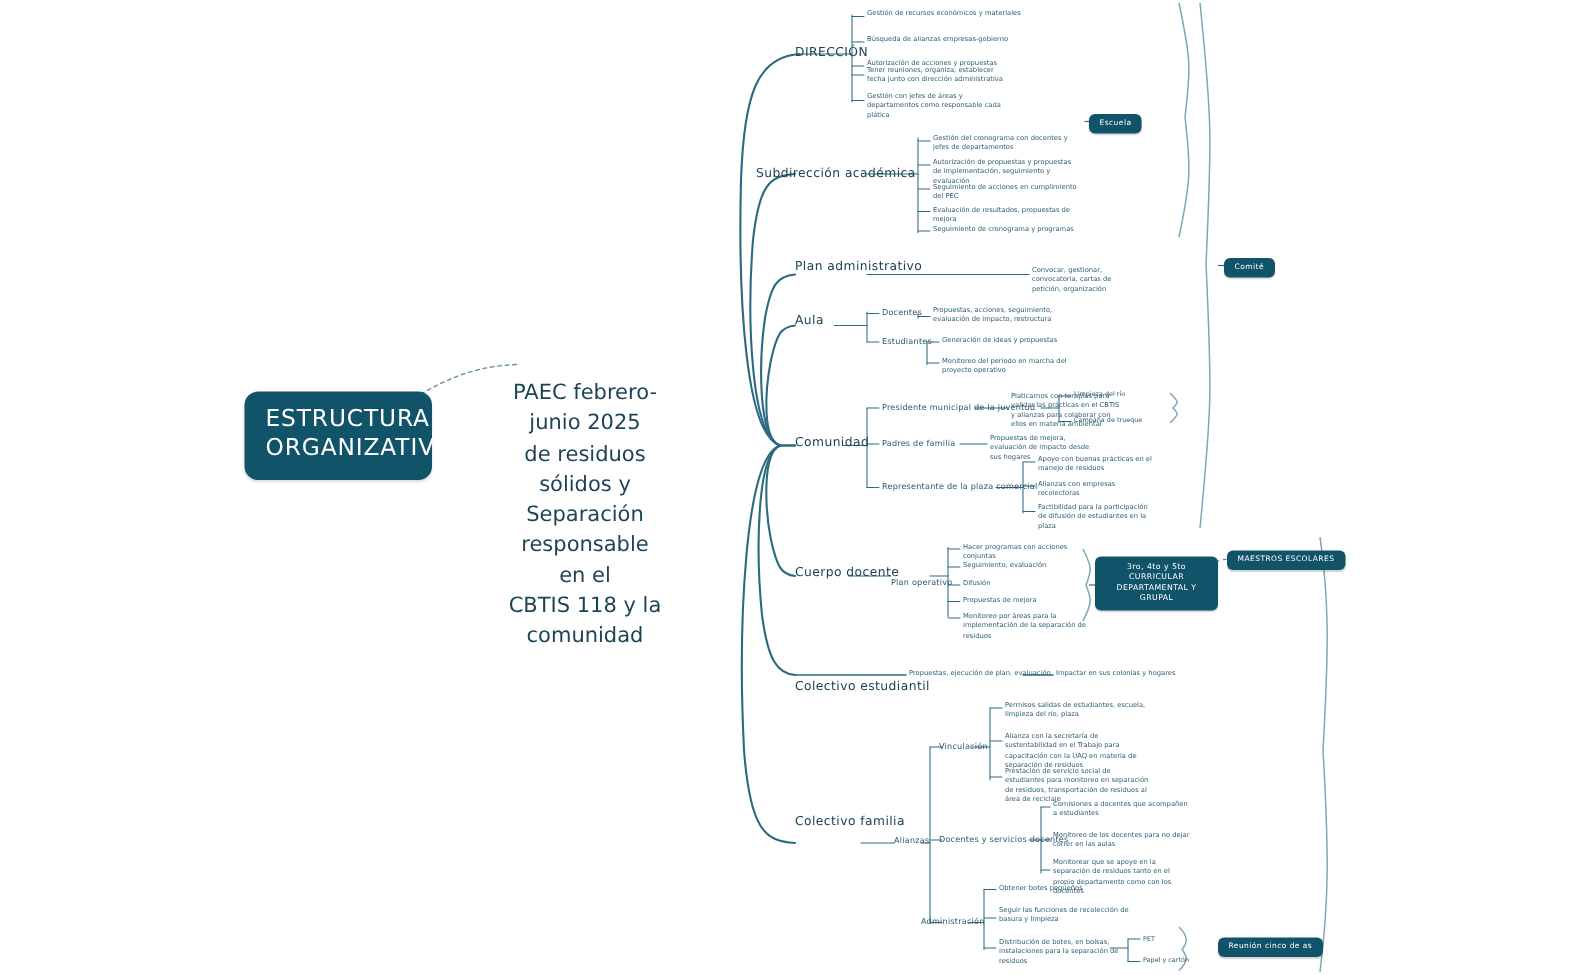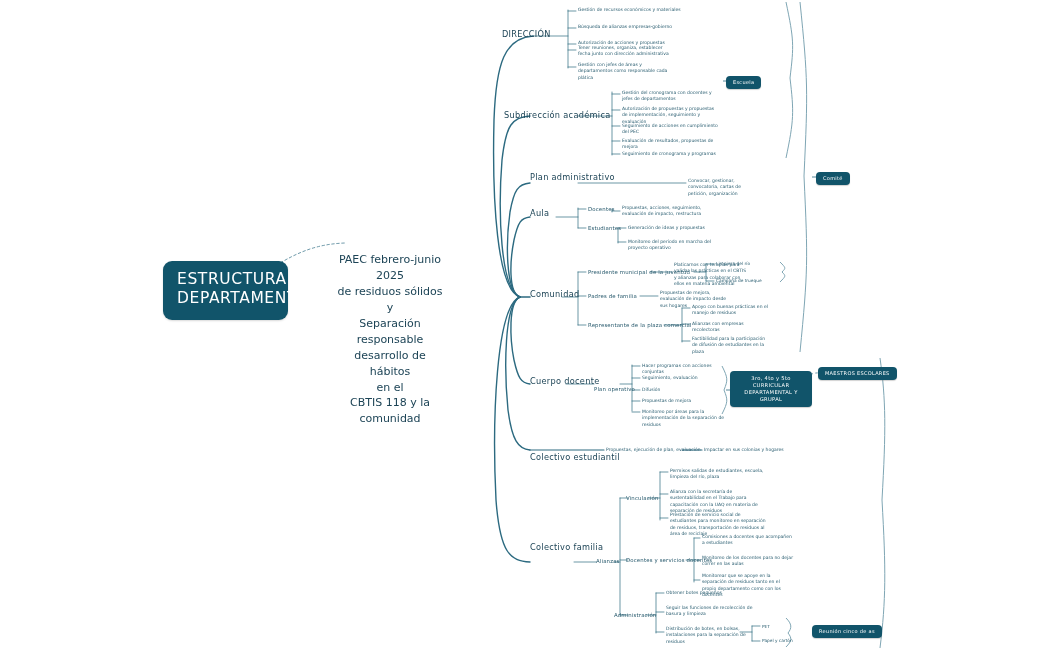--- a/index.html
+++ b/index.html
@@ -25,21 +25,21 @@
     line-height:1.25;
     letter-spacing:.6px;
     box-shadow:0 1px 2px rgba(0,0,0,.15);
   }
   .root-box span{display:block;}
 
   
   .center-title{
     position:absolute;
     text-align:center;
-    font-size:11px;
+    font-size:14px;
     line-height:1.45;
     color:#1d4456;
   }
   .center-title span{display:block;}
 
   
   .lvl1{
     font-size:8.2px;
     letter-spacing:.3px;
     color:#1d4456;
@@ -199,34 +199,33 @@
     <g fill="none" stroke="#2c6a80" stroke-width="0.8">
       <path d="M726 390 L 733 390"></path>
       <path d="M812 632 L 818 632"></path>
       <path d="M723 81 L 728 81"></path>
       <path d="M812 177 L 818 177"></path>
     </g>
   </svg>
 
   <div class="root-box" style="left:163px;top:261px;width:99px;">
     <span>ESTRUCTURA</span>
-    <span>DEPARTAMENTAL</span>
+    <span>ORGANIZATIVA</span>
   </div>
 
   <div class="center-title" style="left:337px;top:252px;width:106px;">
     <span>PAEC febrero-junio 2025</span>
     <span>de residuos sólidos y</span>
     <span>Separación responsable</span>
-    <span>desarrollo de hábitos</span>
     <span>en el</span>
     <span>CBTIS 118 y la</span>
     <span>comunidad</span>
   </div>
 
-  <div class="node lvl1" style="left:502px;top:29px;">DIRECCIÓN</div>
+  <div class="node lvl1" style="left:530px;top:29px;">DIRECCIÓN</div>
 
   <div class="wrapnode leaf" style="left:578px;top:7px;width:108px;">Gestión de recursos económicos y materiales</div>
   <div class="wrapnode leaf" style="left:578px;top:24px;width:108px;">Búsqueda de alianzas empresas-gobierno</div>
   <div class="wrapnode leaf" style="left:578px;top:40px;width:108px;">Autorización de acciones y propuestas</div>
   <div class="wrapnode leaf" style="left:578px;top:45px;width:92px;">Tener reuniones, organiza, establecer fecha junto con dirección administrativa</div>
   <div class="wrapnode leaf" style="left:578px;top:62px;width:92px;">Gestión con jefes de áreas y departamentos como responsable cada plática</div>
 
   <div class="node lvl1" style="left:504px;top:110px;">Subdirección académica</div>
 
   <div class="wrapnode leaf" style="left:622px;top:90px;width:96px;">Gestión del cronograma con docentes y jefes de departamentos</div>

